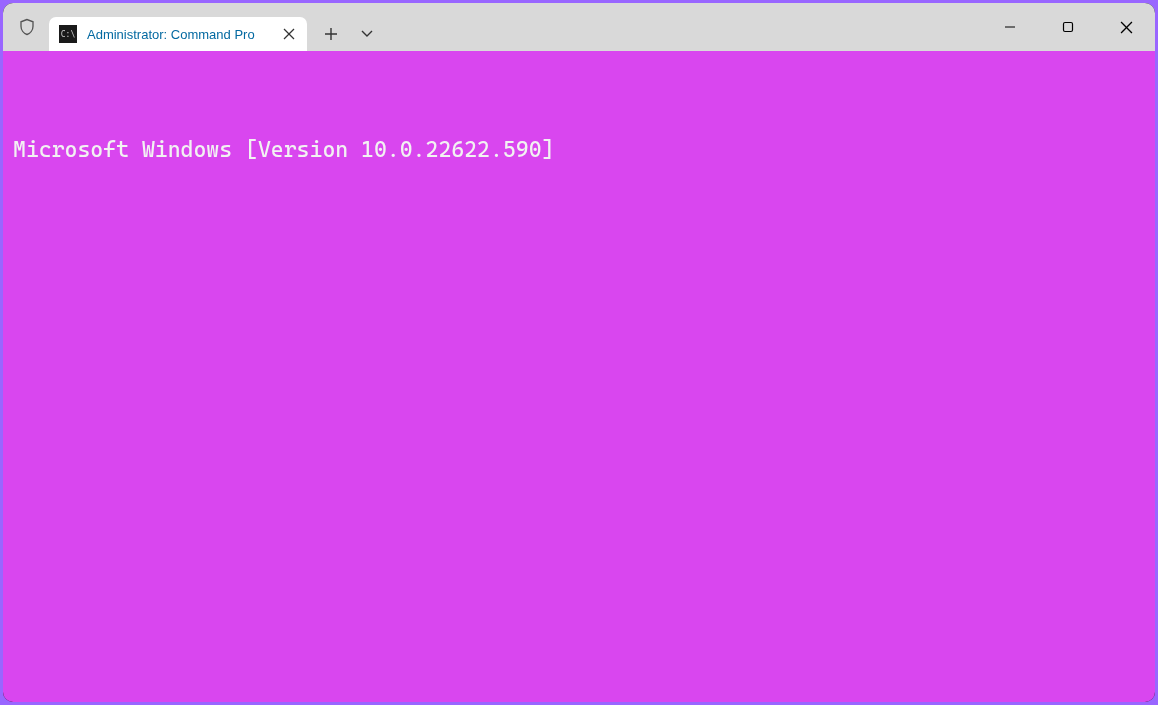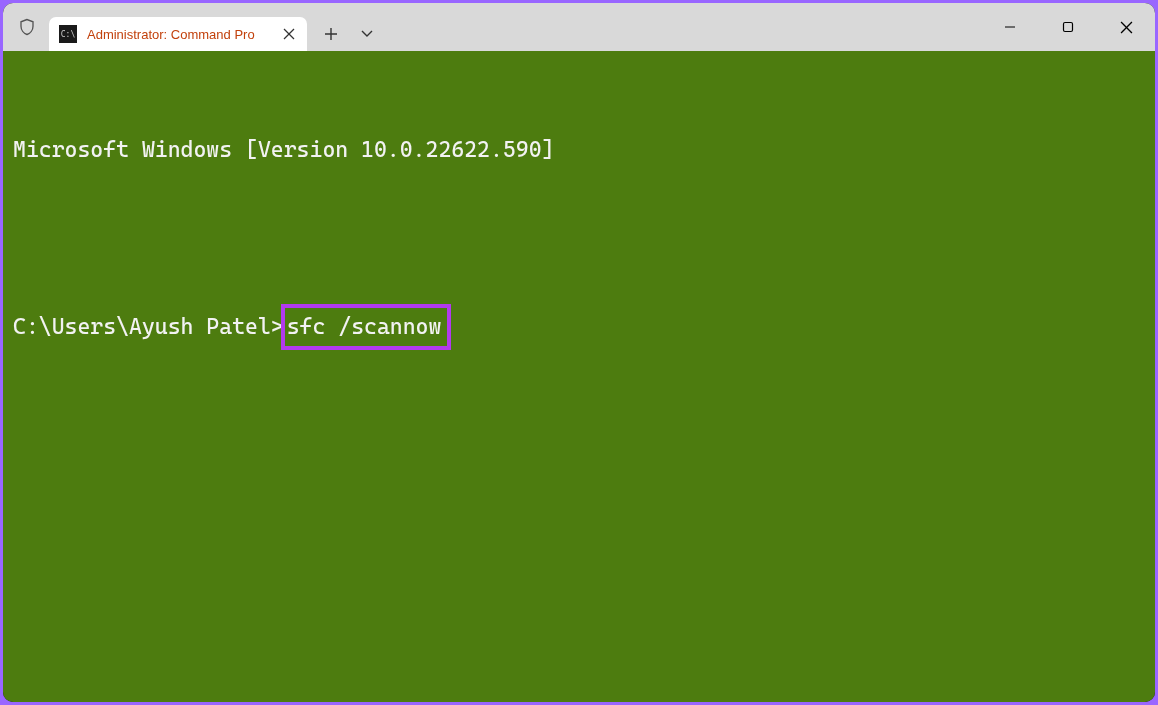--- a/index.html
+++ b/index.html
@@ -56,21 +56,21 @@
       background: #1a1a1a;
       display: flex;
       align-items: center;
       justify-content: center;
       font-size: 8px;
       color: #ccc;
       font-family: monospace;
     }
     .tab-title {
       font-size: 13px;
-      color: #c2410c;
+      color: #0369a1;
       flex: 1;
       white-space: nowrap;
       overflow: hidden;
     }
     .tab-close {
       width: 20px;
       height: 20px;
       display: flex;
       align-items: center;
       justify-content: center;
@@ -111,21 +111,21 @@
       width: 58px;
       height: 48px;
       display: flex;
       align-items: center;
       justify-content: center;
       color: #000;
       cursor: pointer;
     }
     .terminal {
       flex: 1;
-      background: #4d7c0f;
+      background: #d946ef;
       padding: 14px 10px;
       font-family: "Cascadia Mono", "Consolas", monospace;
       font-size: 22px;
       line-height: 1.55;
       color: #f2f2f2;
       font-weight: 500;
       white-space: pre;
       position: relative;
     }
     .terminal-line {
@@ -190,17 +190,14 @@
         <svg width="13" height="13" viewBox="0 0 12 12" stroke="#000" stroke-width="1.2">
           <line x1="1" y1="1" x2="11" y2="11"></line>
           <line x1="11" y1="1" x2="1" y2="11"></line>
         </svg>
       </div>
     </div>
   </div>
   <div class="terminal">
     <div class="terminal-line">Microsoft Windows [Version 10.0.22622.590]</div>
     <div class="terminal-line"></div>
-    <div class="prompt-line">
-      <span>C:\Users\Ayush Patel&gt;</span><span class="highlight-box"><span>sfc /scannow</span></span>
-    </div>
   </div>
 </div>
 
 </body></html>

